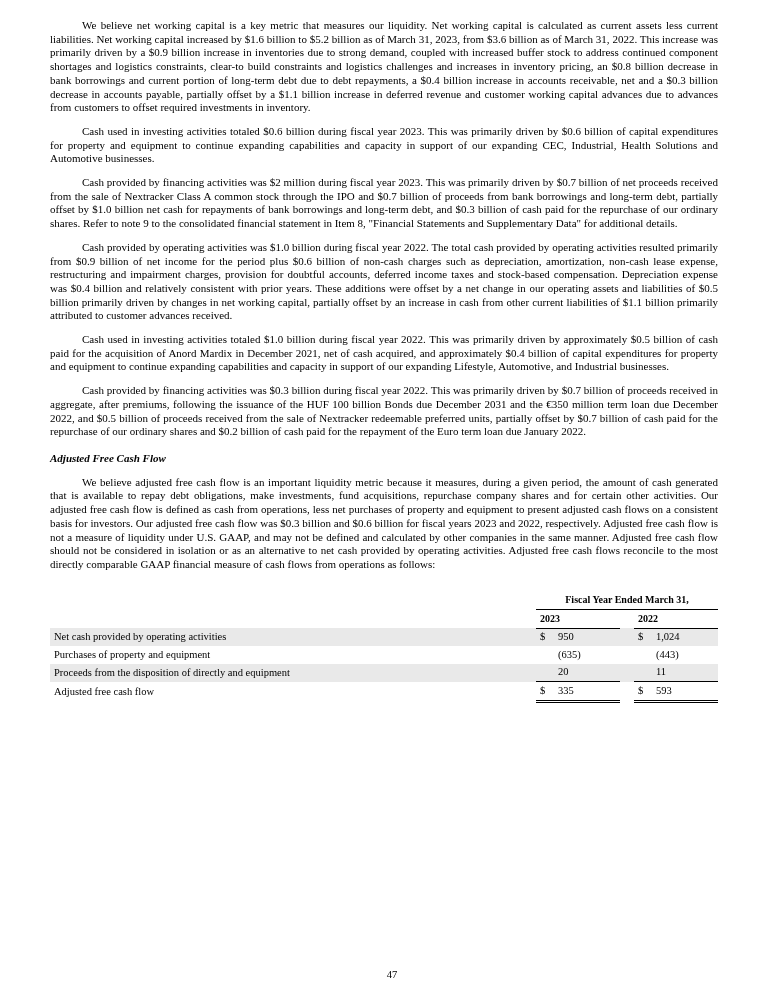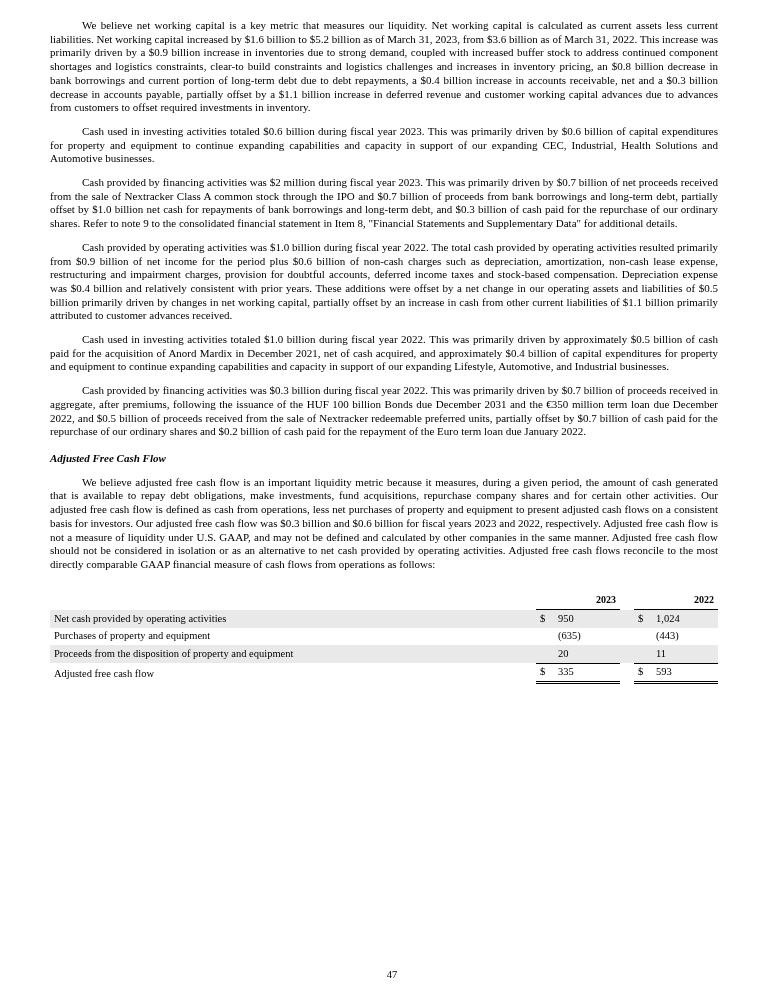--- a/index.html
+++ b/index.html
@@ -45,21 +45,21 @@
     line-height: 12.5px;
   }
   .group-head {
     text-align: center;
     font-weight: bold;
     font-size: 10px;
     border-bottom: 1px solid #000;
     padding-bottom: 2px;
   }
   .year-head {
-    text-align: right;
+    text-align: left;
     font-weight: bold;
     font-size: 10px;
     border-bottom: 1px solid #000;
   }
   .units-head {
     text-align: center;
     font-weight: bold;
     font-size: 9.5px;
   }
   tr.shaded { background: #e9e9e9; }
@@ -104,20 +104,24 @@
       <col class="c-label">
       <col class="c-dollar">
       <col class="c-val">
       <col class="c-gap">
       <col class="c-dollar">
       <col class="c-val">
     </colgroup>
     <tbody>
       <tr>
         <td></td>
+        <td colspan="5" class="group-head">Fiscal Year Ended March 31,</td>
+      </tr>
+      <tr>
+        <td></td>
         <td colspan="2" class="year-head">2023</td>
         <td></td>
         <td colspan="2" class="year-head">2022</td>
       </tr>
 
       <tr class="shaded">
         <td class="row-label">Net cash provided by operating activities</td>
         <td class="dollar">$</td>
         <td class="num">950</td>
         <td></td>
@@ -128,21 +132,21 @@
       <tr>
         <td class="row-label">Purchases of property and equipment</td>
         <td class="dollar"></td>
         <td class="num">(635)</td>
         <td></td>
         <td class="dollar"></td>
         <td class="num">(443)</td>
       </tr>
 
       <tr class="shaded">
-        <td class="row-label">Proceeds from the disposition of property and equipment</td>
+        <td class="row-label">Proceeds from the disposition of directly and equipment</td>
         <td class="dollar"></td>
         <td class="num">20</td>
         <td></td>
         <td class="dollar"></td>
         <td class="num">11</td>
       </tr>
 
       <tr>
         <td class="row-label">Adjusted free cash flow</td>
         <td class="dollar top-line dbl-line">$</td>

